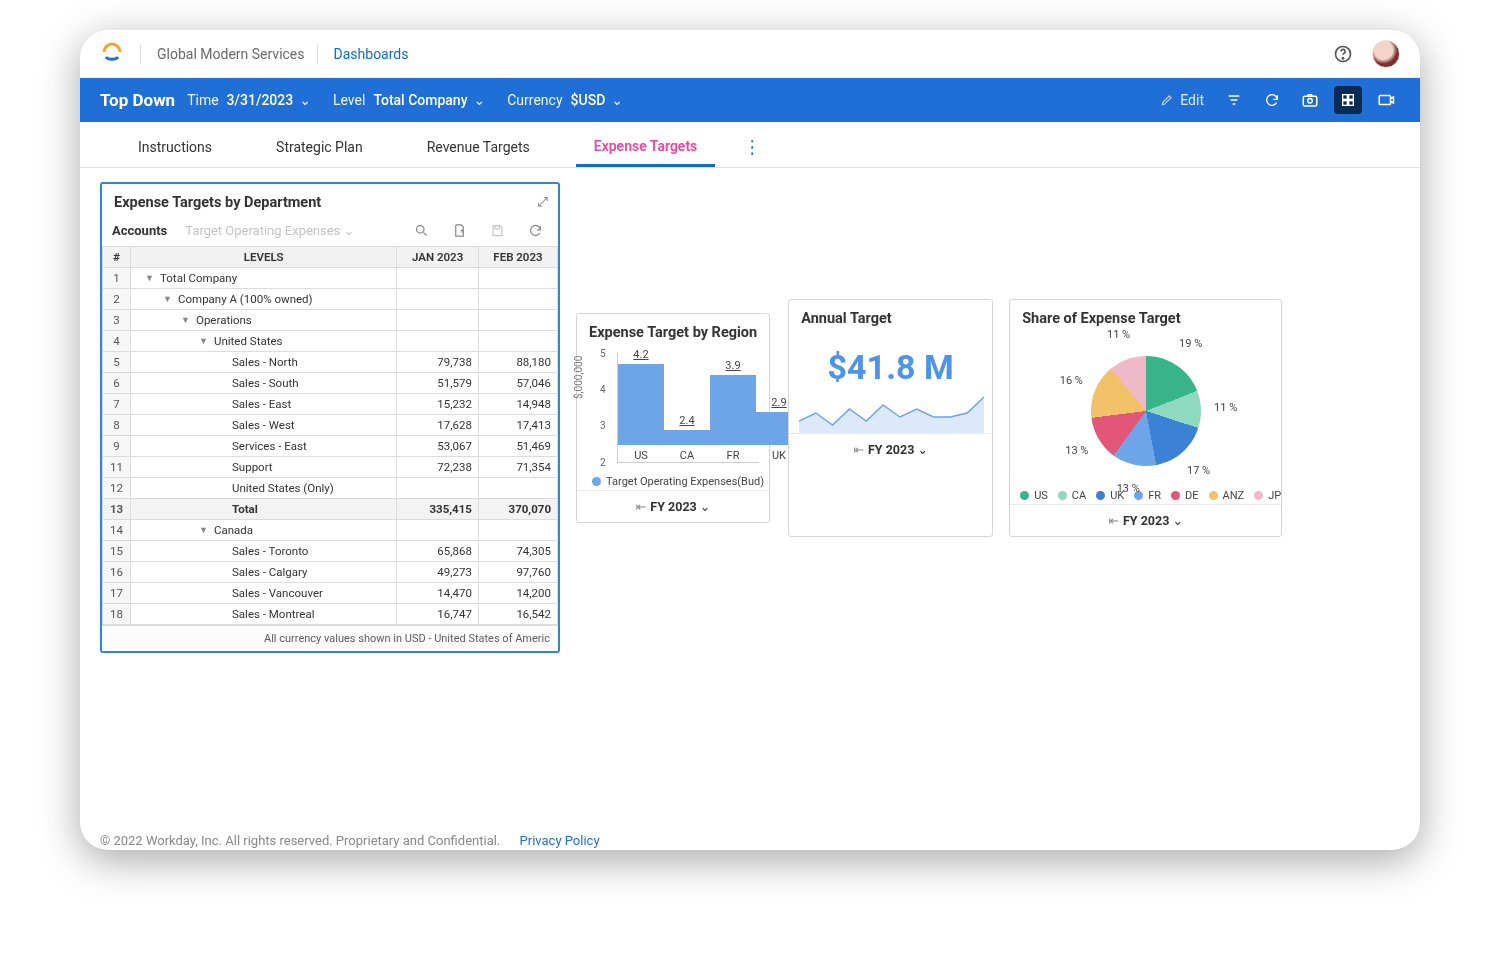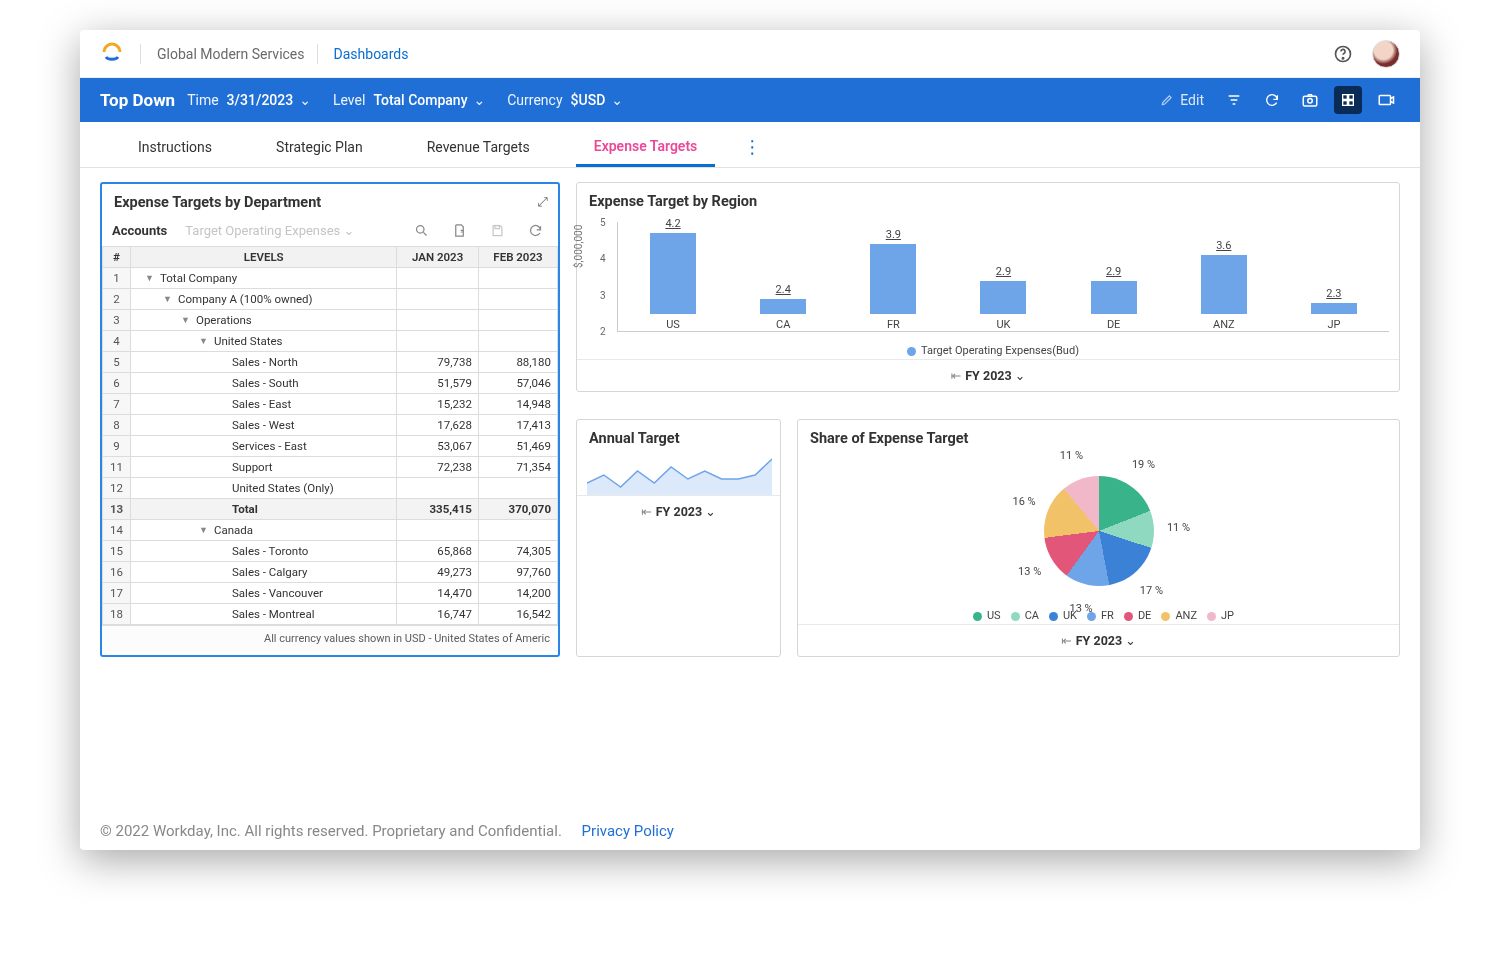--- a/index.html
+++ b/index.html
@@ -1,17 +1,17 @@
 <!DOCTYPE html>
 <html><head>
 <meta charset="utf-8">
 <style>
   * { box-sizing: border-box; margin: 0; padding: 0; }
   html, body { width: 1500px; height: 962px; font-family: -apple-system, "Segoe UI", Roboto, Arial, sans-serif; background: #fff; }
-  .frame { width: 1340px; height: 820px; margin: 30px auto; background:#fff; border-radius:4px; box-shadow: 0 10px 40px rgba(0,0,0,.35); overflow:hidden; position:relative;}
+  .frame { width: 1340px; height: 820px; margin: 30px auto; background:#fff; border-radius:28px; box-shadow: 0 10px 40px rgba(0,0,0,.35); overflow:hidden; position:relative;}
   
   .brandbar { height:48px; display:flex; align-items:center; padding:0 20px; border-bottom:1px solid #eee;}
   .logo { width:24px; height:24px; margin-right:16px;}
   .brandbar .divider { width:1px; height:20px; background:#ddd; margin-right:16px;}
   .org { color:#6a6a6a; font-size:14px; margin-right:12px;}
   .bc { color:#0a6ed1; font-size:14px;}
   .brandbar .spacer{flex:1}
   .hicon { width:22px; height:22px; color:#555; margin-left:18px; display:flex; align-items:center; justify-content:center; cursor:pointer;}
   .avatar { width:28px; height:28px; border-radius:50%; background: radial-gradient(circle at 40% 35%, #f3d5c8 0 40%, #7a2d2d 60%); margin-left:18px; border:1px solid #ddd;}
   
@@ -47,21 +47,21 @@
   table{border-collapse:collapse; width:100%; font-size:11.5px; color:#333;}
   th,td{border:1px solid #dcdcdc; padding:3px 6px; height:18px; white-space:nowrap;}
   th{background:#f2f2f2; font-weight:600; text-align:center;}
   td.num{text-align:right; font-variant-numeric:tabular-nums;}
   td.idx{text-align:center; color:#555; width:28px; background:#f7f7f7;}
   .lv{display:flex;align-items:center;gap:6px;}
   .tw{color:#888; font-size:9px; width:9px; display:inline-block; text-align:center;}
   .totalrow td{font-weight:700; background:#f3f3f3;}
   .footer-note{font-size:11px; color:#5d5d5d; text-align:right; padding:6px 8px; border-top:1px solid #dcdcdc; background:#fcfcfc;}
   
-  .rstack{display:flex; flex-direction:column; gap:27px;}
+  .rstack{display:flex; flex-direction:row; gap:18px;align-items:center;}
   .hrow{display:grid; grid-template-columns: 205px 1fr; gap:16px;}
   
   .barwrap{padding:4px 10px 6px 40px; position:relative;}
   .ylab{position:absolute; left:6px; top:50%; transform:rotate(-90deg) translate(10px,-10px); transform-origin:left top; font-size:10px; color:#777;}
   .plot{position:relative; height:110px; border-left:1px solid #ccc; border-bottom:1px solid #ccc;}
   .tick{position:absolute; left:-18px; font-size:10px; color:#666;}
   .bars{position:absolute; inset:0; display:flex; justify-content:space-around; align-items:flex-end;}
   .bg{display:flex; flex-direction:column; align-items:center; width:60px;}
   .bval{font-size:11px; color:#444; margin-bottom:3px;text-decoration:underline;}
   .bar{width:46px; background:#6ea4e8;}
@@ -71,21 +71,21 @@
   .periodsel{text-align:center; padding:8px 0; font-size:12.5px; color:#333; border-top:1px solid #e9e9e9;}
   .periodsel .arr{color:#888; margin-right:4px;}
   
   .bignum{color:#4d94ea; font-size:34px; font-weight:700; text-align:center; padding:12px 0 6px;}
   .spark{height:40px; padding:0 10px;}
   
   .piewrap{display:flex; align-items:center; justify-content:center; padding:6px 10px 4px; position:relative; height:150px;text-decoration:underline;}
   .pie{width:110px;height:110px;border-radius:50%; position:relative;}
   .plabel{position:absolute; font-size:11px; color:#444;}
   .plegend{text-align:center; font-size:11px; color:#444; padding:4px 0 2px;}
-  .privacy{position:absolute; bottom:10px; left:20px; font-size:15px; color:#888;}
+  .privacy{position:absolute; bottom:2px; left:20px; font-size:13px; color:#888;}
   .privacy a{color:#1f6fd6; margin-left:16px;}
   svg{display:block}
 </style>
 </head>
 <body>
 
 <div class="frame">
 
   <div class="brandbar">
     <svg class="logo" viewBox="0 0 24 24">
@@ -455,20 +455,21 @@
                 </div>
               </div>
           </div>
           <div class="legend"><span class="dot" style="background:#6ea4e8"></span><span>Target Operating Expenses(Bud)</span></div>
           <div class="periodsel"><span class="arr">⇤</span><b>FY 2023</b> ⌄</div>
         </div>
 
         <div class="hrow">
           <div class="card">
             <div class="card-title">Annual Target</div>
+            <div class="bignum">$41.8 M</div>
             <div class="spark" id="spark">
                 <svg width="185" height="40">
                   <path d="M0,40 L0,28.000000000000007 L16.81818181818182,20 L33.63636363636364,31.999999999999993 L50.45454545454545,15.999999999999996 L67.27272727272728,28.000000000000007 L84.0909090909091,11.999999999999993 L100.9090909090909,24.000000000000004 L117.72727272727272,15.999999999999996 L134.54545454545456,24.000000000000004 L151.36363636363637,24.000000000000004 L168.1818181818182,20 L185,4.0000000000000036 L185,40 Z" fill="#dce9fa"></path>
                   <path d="M0,28.000000000000007 L16.81818181818182,20 L33.63636363636364,31.999999999999993 L50.45454545454545,15.999999999999996 L67.27272727272728,28.000000000000007 L84.0909090909091,11.999999999999993 L100.9090909090909,24.000000000000004 L117.72727272727272,15.999999999999996 L134.54545454545456,24.000000000000004 L151.36363636363637,24.000000000000004 L168.1818181818182,20 L185,4.0000000000000036" fill="none" stroke="#6ea4e8" stroke-width="1.5"></path>
                 </svg>
               </div>
             <div class="periodsel"><span class="arr">⇤</span><b>FY 2023</b> ⌄</div>
           </div>
 
           <div class="card">

